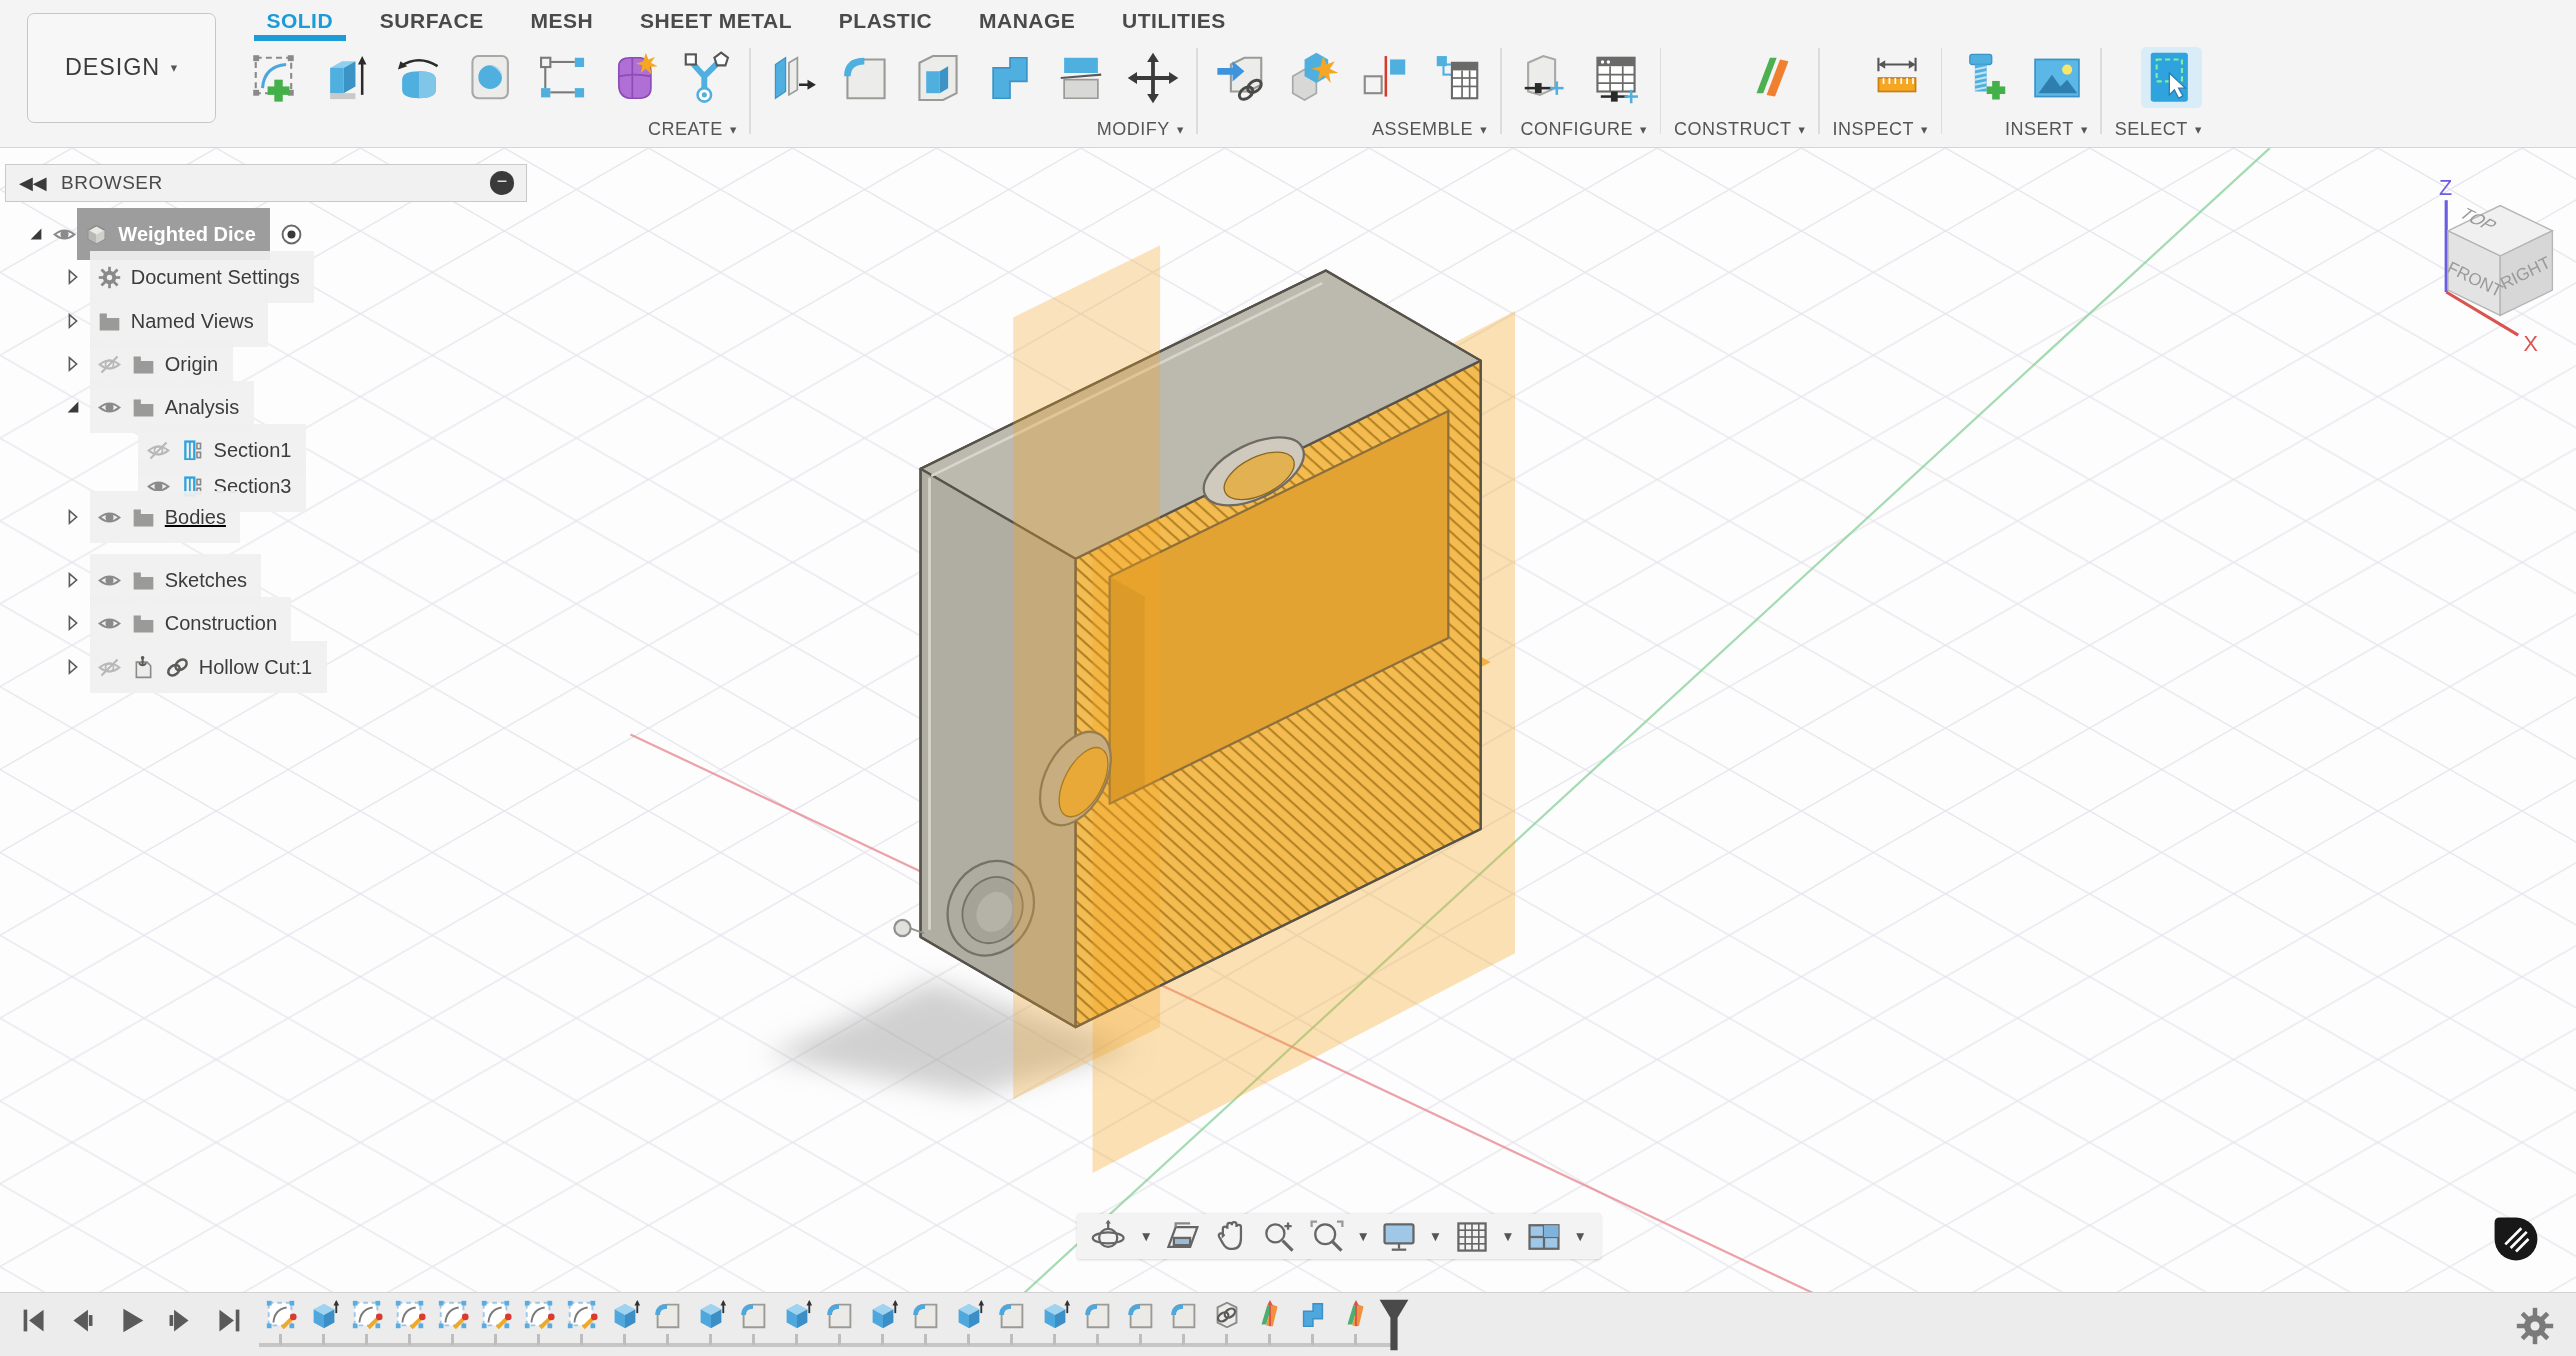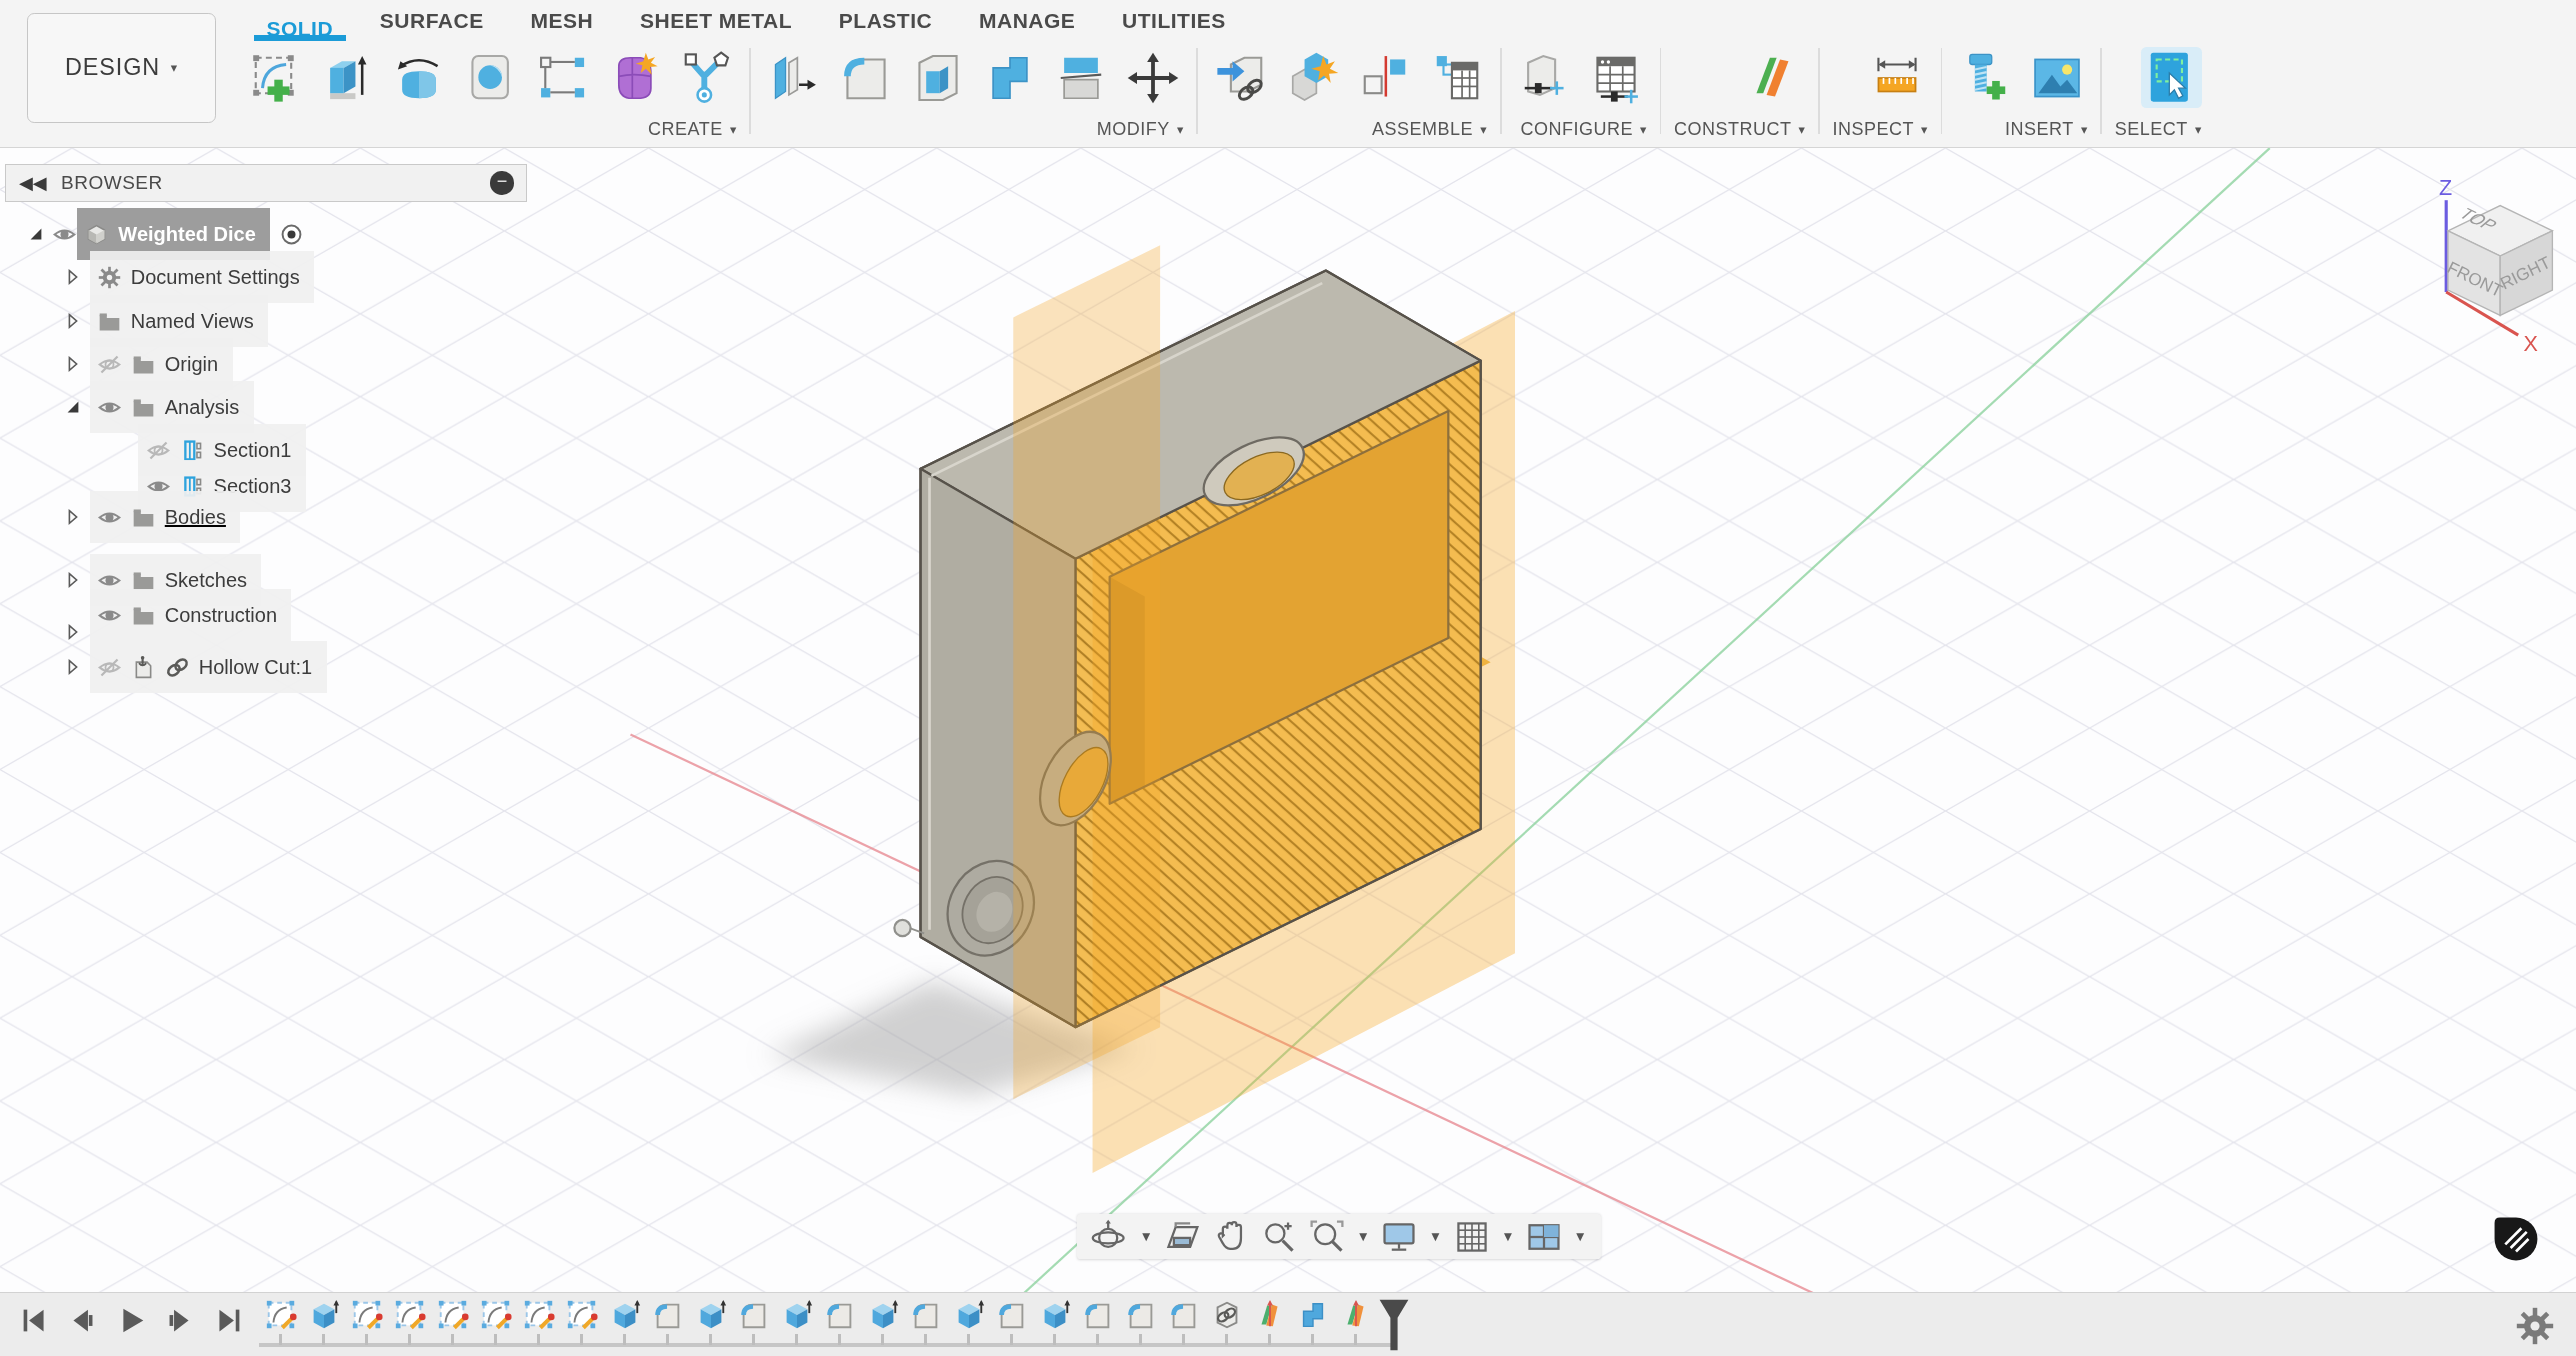--- a/index.html
+++ b/index.html
@@ -10,21 +10,21 @@
   
   #toolbar { position:absolute; left:0; top:0; width:2576px; height:148px;
     background:#f4f4f4; border-bottom:1.8px solid #d5d5d5; z-index:30; }
   #design-btn { position:absolute; left:27px; top:12.6px; width:189px; height:110px;
     border:1.8px solid #c6c6c6; border-radius:7.2px; background:#f7f7f7;
     display:flex; align-items:center; justify-content:center; gap:10.8px;
     font-size:23.4px; color:#3c3c3c; letter-spacing:0.9px; cursor:pointer; }
   #tabbar { position:absolute; left:243px; top:0; height:41px; display:flex; align-items:center; }
   .tab { position:relative; height:41px; display:flex; align-items:center;
     padding:0 23.4px; font-size:21px; font-weight:bold; color:#4a4a4a; letter-spacing:0.5px; cursor:pointer; }
-  .tab.active { color:#1b9bd7;align-items:flex-end; }
+  .tab.active { color:#1b9bd7; }
   .tab.active::after { content:""; position:absolute; left:10.8px; right:10.8px; bottom:0;
     height:6.3px; background:#1b9bd7; }
   #ribbon { position:absolute; left:236px; top:41px; height:104px; display:flex; align-items:stretch; }
   .tgroup { display:flex; flex-direction:column; align-items:flex-end; padding:0 9px; }
   .ticons { flex:1; display:flex; align-items:center; gap:10.8px; }
   .tool { width:61px; height:61px; display:flex; align-items:center; justify-content:center;
     border-radius:5.4px; cursor:pointer; }
   .tool.hl { background:#d9edf8; }
   .tool svg { width:54px; height:54px; }
   .glabel { height:31px; display:flex; align-items:center; gap:7.2px;
@@ -729,21 +729,21 @@
           <svg class="bicon" viewBox="0 0 28 28" width="25" height="25">
               <use href="#i-eye"></use>
             </svg>
           <svg class="bicon" viewBox="0 0 28 28" width="25" height="25">
               <use href="#i-folder"></use>
             </svg>
           <span class="blabel">Sketches</span>
         </div>
       </div>
 
-      <div class="brow" style="left:59px; top:441px;align-items:flex-end;">
+      <div class="brow" style="left:59px; top:441px;">
         <svg class="tri" viewBox="0 0 20 20" width="18" height="18">
             <use href="#tri-c"></use>
           </svg>
         <div class="pill">
           <svg class="bicon" viewBox="0 0 28 28" width="25" height="25">
               <use href="#i-eye"></use>
             </svg>
           <svg class="bicon" viewBox="0 0 28 28" width="25" height="25">
               <use href="#i-folder"></use>
             </svg>

